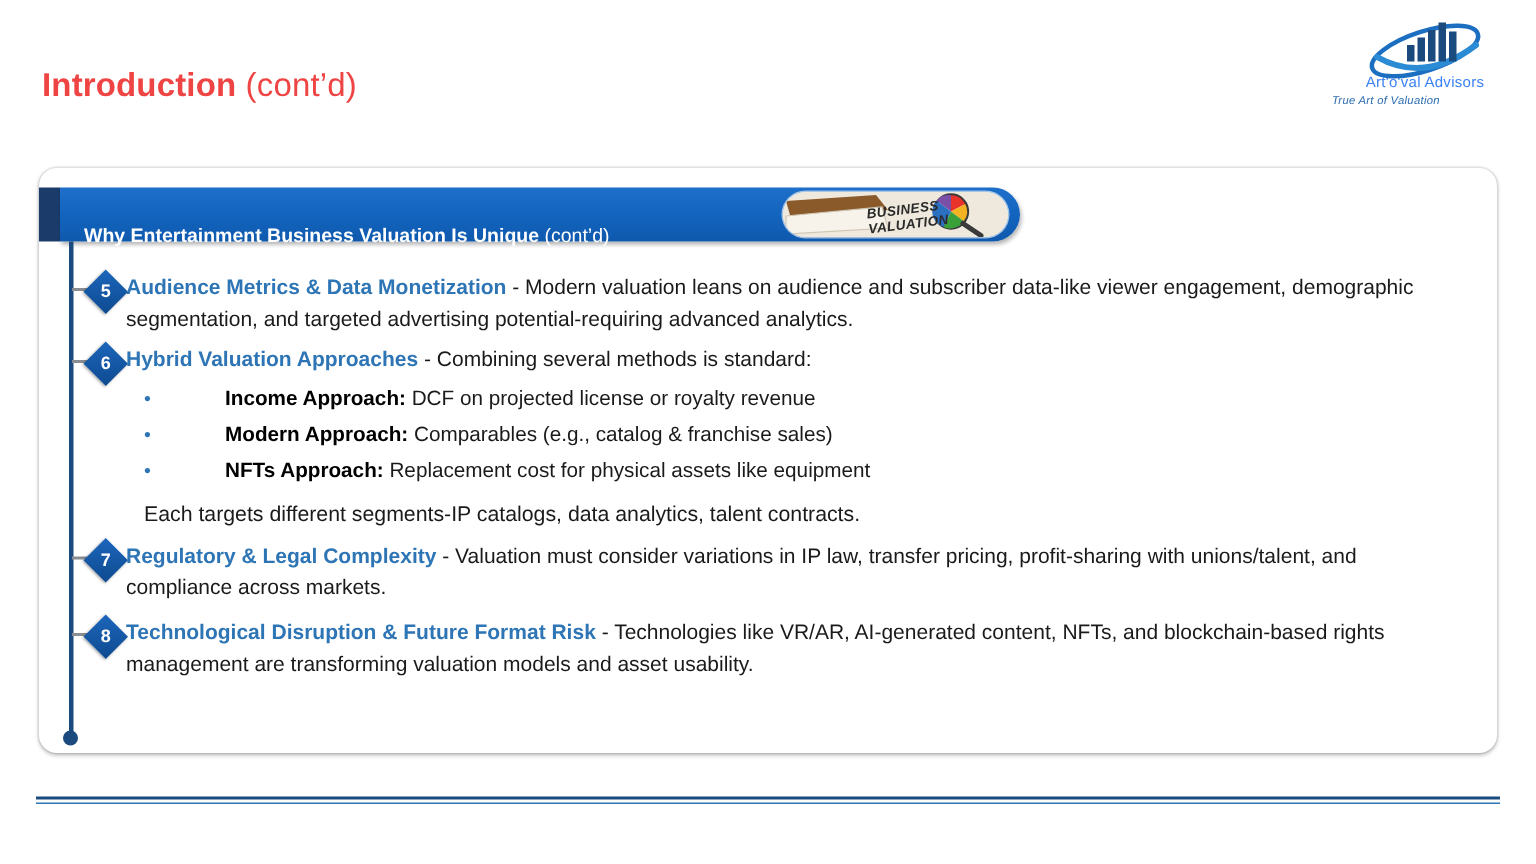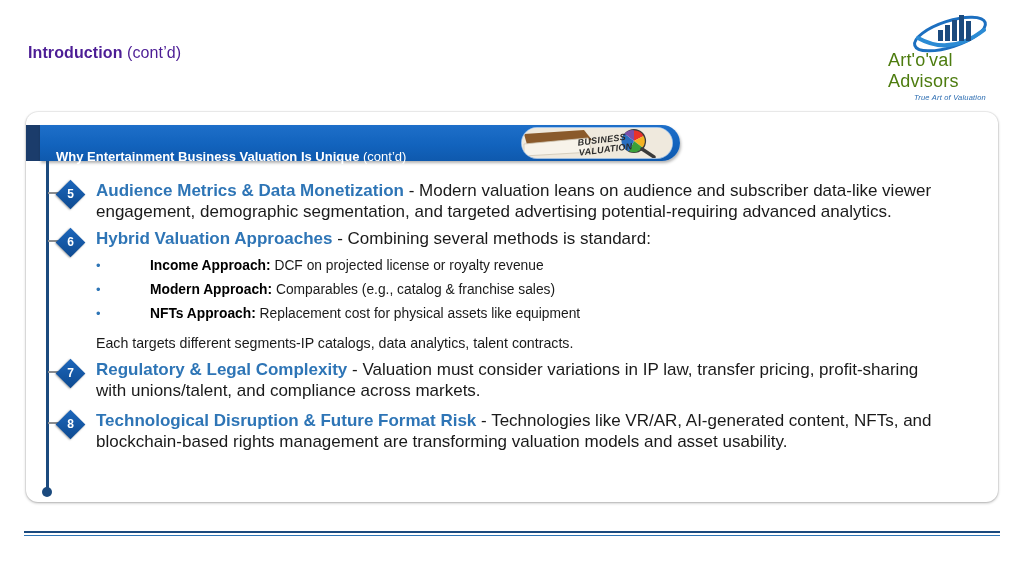--- a/index.html
+++ b/index.html
@@ -6,42 +6,42 @@
   body{
     width:1024px;height:576px;
     background:#ffffff;
     font-family:"Liberation Sans", sans-serif;
     overflow:hidden;
     position:relative;
   }
   
   .slide-title{
     position:absolute;left:28px;top:44px;
-    font-size:16px;
-    color:#4c1d95;
+    font-size:22px;
+    color:#ef4444;
     letter-spacing:.1px;
     white-space:nowrap;
   }
   .slide-title .t-main{font-weight:bold;}
   .slide-title .t-sub{font-weight:normal;}
 
   
   .logo{
     position:absolute;right:12px;top:8px;
     width:124px;height:74px;
   }
   .logo-mark{position:relative;width:124px;height:44px;}
   .logo-mark svg{position:absolute;left:0;top:0;}
   .logo-name{
-    text-align:left;font-size:18px;color:#4d7c0f;
+    text-align:center;font-size:10px;color:#3b82f6;
     font-family:"Liberation Sans", sans-serif;
     margin-top:-2px;letter-spacing:.2px;
   }
   .logo-tag{
-    text-align:center;font-size:7.5px;color:#2a6bb0;
+    text-align:left;font-size:7.5px;color:#2a6bb0;
     font-style:italic;letter-spacing:.2px;margin-top:1px;
   }
 
   
   .card{
     position:absolute;left:26px;top:112px;
     width:972px;height:390px;
     background:#ffffff;
     border-radius:12px;
     box-shadow:0 1px 3px rgba(0,0,0,.30), 0 0 0 1px rgba(0,0,0,.05);
@@ -101,22 +101,22 @@
     transform:rotate(45deg);
     box-shadow:0 1px 2px rgba(0,0,0,.35);
   }
   .diamond span{
     display:block;width:21px;height:21px;
     transform:rotate(-45deg);
     color:#fff;font-size:12px;font-weight:bold;
     text-align:center;line-height:21px;
   }
   .item-body{
-    margin-left:36px;
-    font-size:17px;color:#1a1a1a;line-height:20.5px;
+    margin-left:24px;
+    font-size:14px;color:#1a1a1a;line-height:20.5px;
   }
   .lead{color:#2e75b6;font-weight:bold;}
   .dash{color:#1a1a1a;}
 
   
   .sub{
     position:absolute;left:96px;
     font-size:13.8px;color:#1a1a1a;line-height:20px;
     white-space:nowrap;
   }

